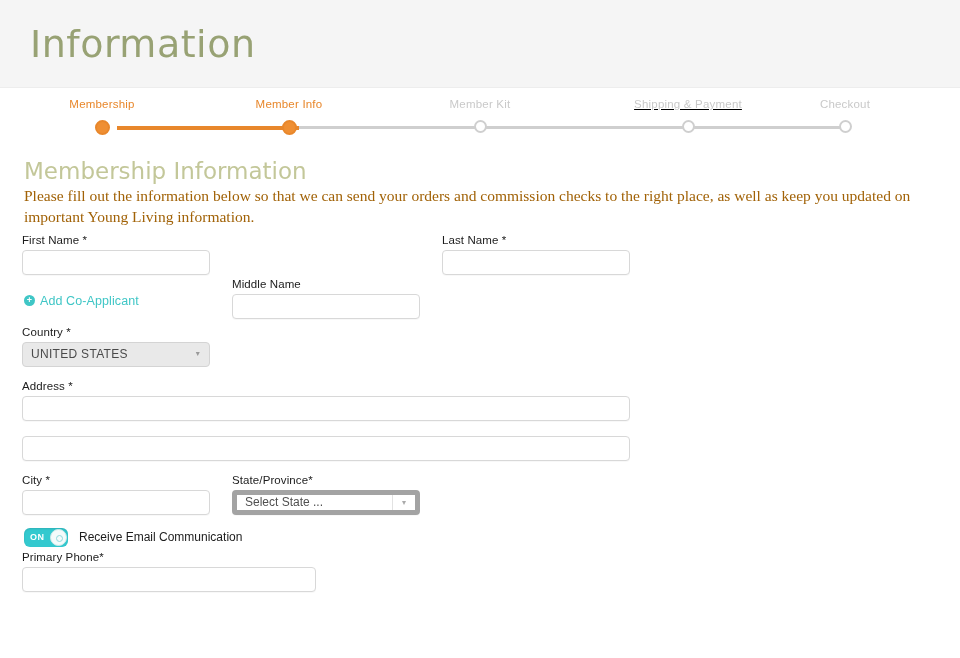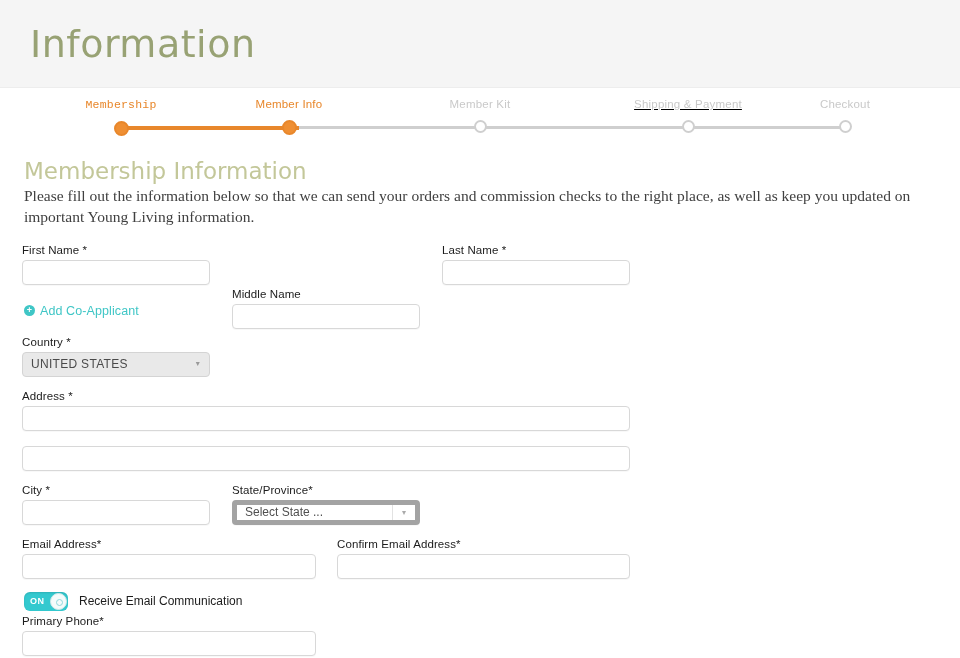--- a/index.html
+++ b/index.html
@@ -97,23 +97,23 @@
   .section-title {
     font-size: 23px;
     color: #c3c799;
     font-weight: 400;
     margin: 8px 0 2px 2px;
     font-family: "DejaVu Sans", sans-serif;
   }
   .section-desc {
     font-family: "Liberation Serif", serif;
     font-size: 15.5px;
-    color: #404040;
+    color: #a16207;
     line-height: 1.35;
-    margin: 0 0 16px 2px;
+    margin: 0 0 6px 2px;
     max-width: 910px;
   }
 
   .field-label {
     font-size: 11.5px;
     color: #1c1c1c;
     margin-bottom: 4px;
     display: block;
     letter-spacing: 0.1px;
   }
@@ -270,21 +270,21 @@
 <body>
 
 <div class="page-header">
   <div class="page-header-title">Information</div>
 </div>
 
 <div class="stepper-wrap">
   <div class="stepper-track"></div>
   <div class="stepper-track-done"></div>
 
-  <div class="step done" style="left:121px;font-family:Liberation Mono, monospace;">
+  <div class="step done" style="left:102px;">
     <div class="step-label">Membership</div>
     <div class="step-dot"></div>
   </div>
 
   <div class="step active" style="left:289px;">
     <div class="step-label">Member Info</div>
     <div class="step-dot"></div>
   </div>
 
   <div class="step" style="left:480px;">
@@ -363,30 +363,20 @@
     <div class="fieldbox" style="left:210px; width:188px;">
       <label class="field-label">State/Province*</label>
       <div class="select-white">
         <span>Select State ...</span>
         <span class="caret-btn">▾</span>
       </div>
     </div>
   </div>
 
   
-  <div class="row" style="height:46px;">
-    <div class="fieldbox" style="left:0px; width:294px;">
-      <label class="field-label">Email Address*</label>
-      <input class="tf" type="text" placeholder="" style="">
-    </div>
-    <div class="fieldbox" style="left:315px; width:293px;">
-      <label class="field-label">Confirm Email Address*</label>
-      <input class="tf" type="text" placeholder="" style="">
-    </div>
-  </div>
 
   
   <div class="toggle-row">
     <div class="toggle">
       <span class="toggle-text">ON</span>
       <span class="toggle-knob"></span>
     </div>
     <span class="toggle-caption">Receive Email Communication</span>
   </div>
 

